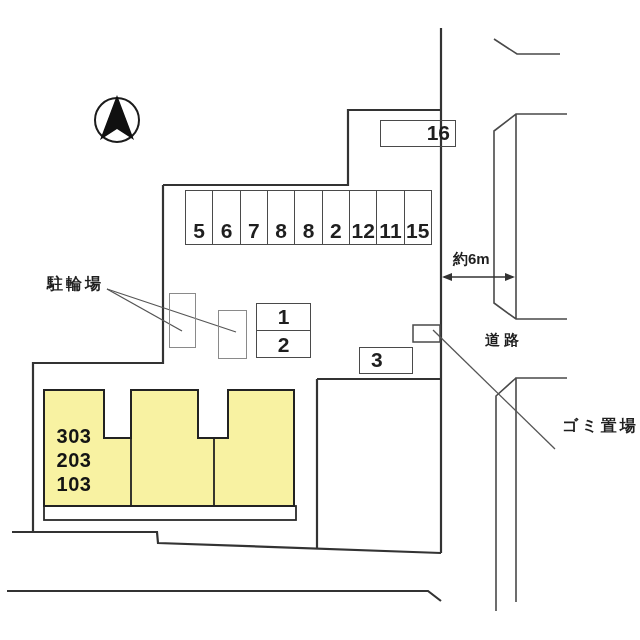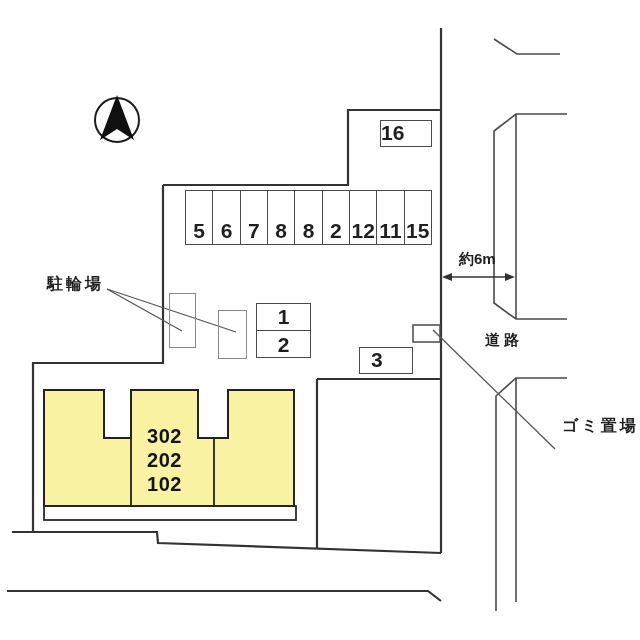--- a/index.html
+++ b/index.html
@@ -73,36 +73,36 @@
     <div class="pcell">6</div>
     <div class="pcell">7</div>
     <div class="pcell">8</div>
     <div class="pcell">8</div>
     <div class="pcell">2</div>
     <div class="pcell">12</div>
     <div class="pcell">11</div>
     <div class="pcell">15</div>
   </div>
 
-  <div class="box" style="left:380px;top:120px;width:52px;height:27px;text-align:left;padding-right:5px;line-height:24px;">16</div>
+  <div class="box" style="left:380px;top:120px;width:76px;height:27px;text-align:right;padding-right:5px;line-height:24px;">16</div>
 
   <div class="box" style="left:256px;top:303px;width:55px;height:55px;">
     <div style="height:26px;border-bottom:1.5px solid #4a4a4a;text-align:center;line-height:26px;">1</div>
     <div style="height:26px;text-align:center;line-height:27px;">2</div>
   </div>
 
   <div class="box" style="left:359px;top:347px;width:54px;height:27px;padding-left:11px;line-height:24px;">3</div>
 
   <div class="rack" style="left:169px;top:293px;width:27px;height:55px;"></div>
   <div class="rack" style="left:218px;top:310px;width:29px;height:49px;"></div>
 
-  <div class="units" style="left:131px;width:67px;">
-    <div>302</div>
-    <div>202</div>
-    <div>102</div>
+  <div class="units" style="left:44px;width:60px;">
+    <div>303</div>
+    <div>203</div>
+    <div>103</div>
   </div>
 
   <div class="txt jp" style="left:47px;top:274px;font-size:16px;letter-spacing:3px;text-align:center;">駐輪場</div>
   <div class="txt jp" style="left:485px;top:331px;font-size:15px;letter-spacing:4px;">道路</div>
   <div class="txt jp" style="left:562px;top:416px;font-size:16px;letter-spacing:3px;">ゴミ置場</div>
-  <div class="txt jp" style="left:453px;top:250px;font-size:15px;margin-left:6px;">約6m</div>
+  <div class="txt jp" style="left:453px;top:250px;font-size:15px;">約6m</div>
 
 </div>
 
 </body></html>

